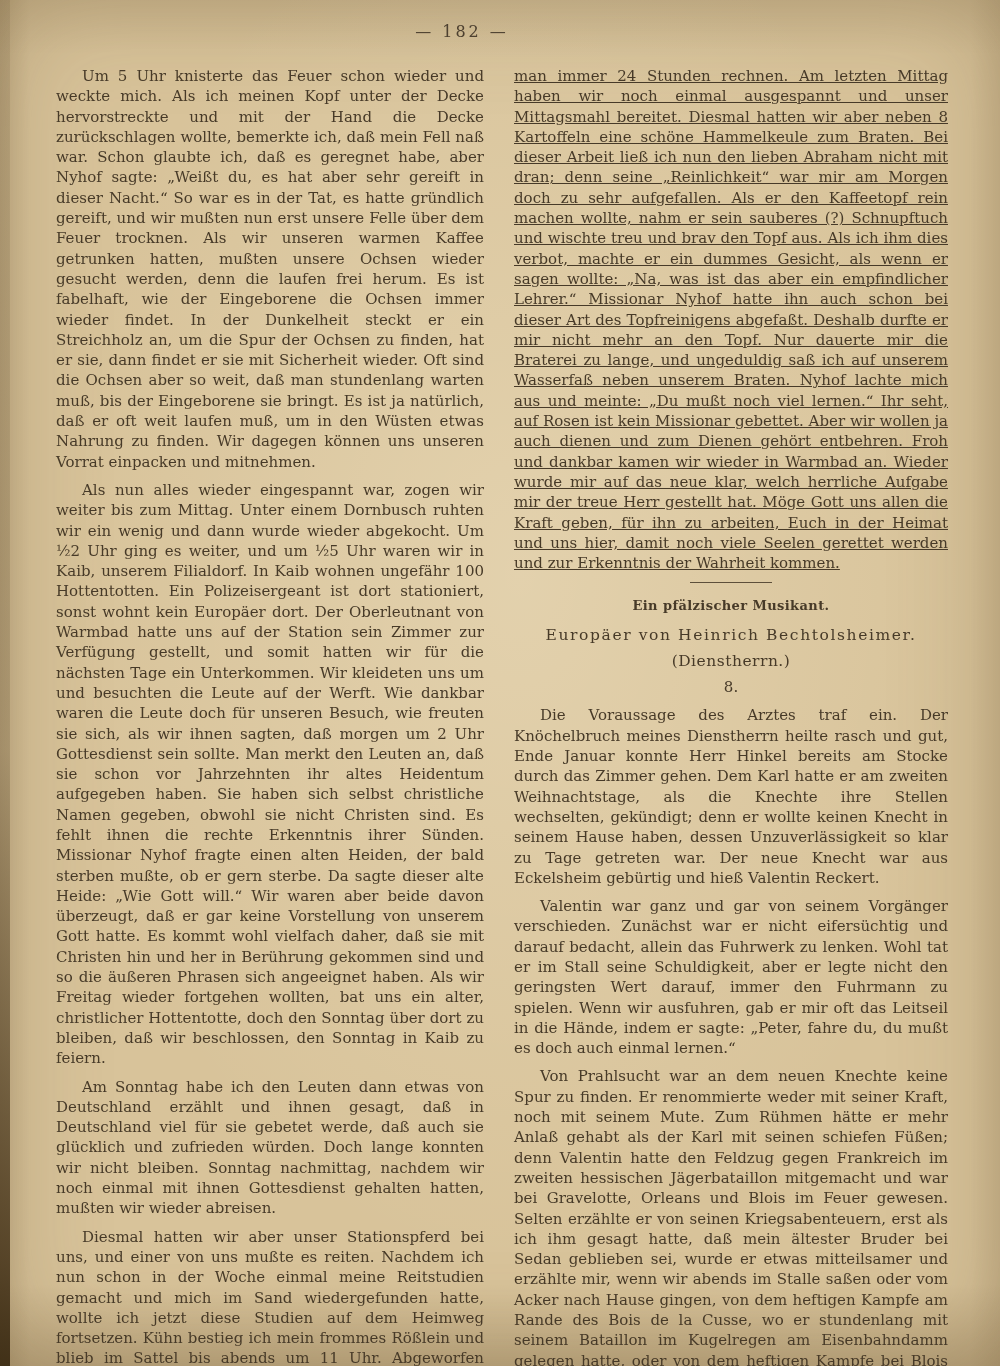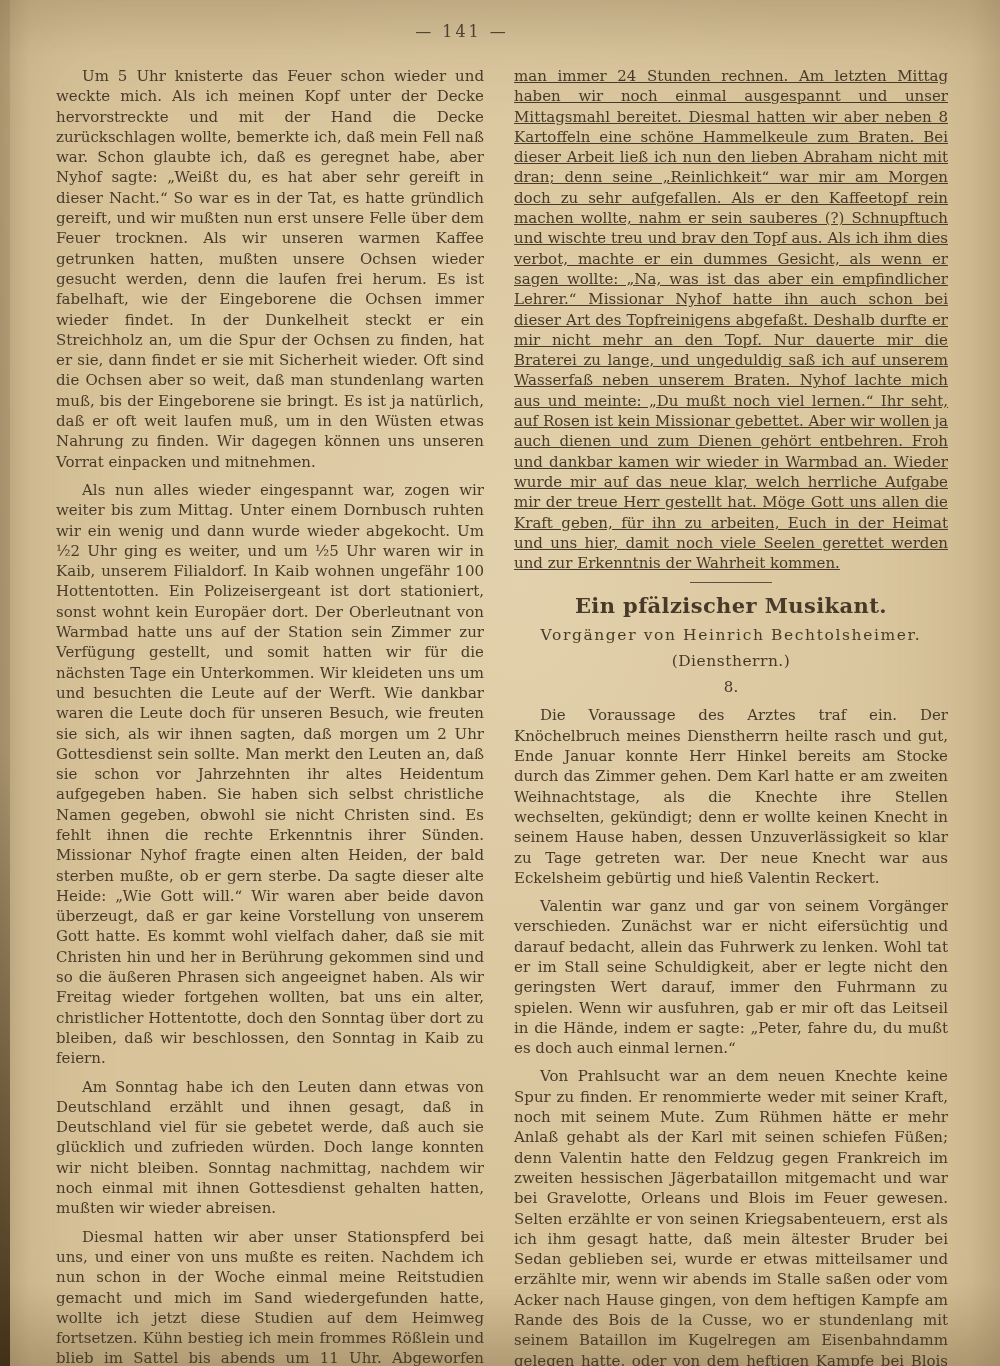--- a/index.html
+++ b/index.html
@@ -40,57 +40,57 @@
   .col-left{left:48px;width:444px;}
   .col-right{left:506px;width:450px;}
   p.body-par{margin:8px;padding:0;text-indent:26px;}
   p.body-par.no-indent{text-indent:0;text-decoration:underline;}
   .divider{
     width:82px;height:0;border-top:1.5px solid rgba(71,58,40,0.85);
     margin:9px auto 10px auto;
   }
   .article-head{ text-align:center; }
   .article-title{
-    font-weight:bold;font-size:21px;letter-spacing:0.4px;
+    font-weight:bold;font-size:13px;letter-spacing:0.4px;
     margin:6px 0 6px 0;line-height:26px;
   }
   .article-subtitle{
     font-size:15.5px;letter-spacing:1.6px;margin:0 0 5px 0;line-height:21px;
   }
   .article-cont{
     font-size:15.5px;letter-spacing:0.5px;margin:0 0 5px 0;line-height:21px;
   }
   .article-section{
     font-size:15px;margin:0 0 4px 0;line-height:20px;
   }
 </style>
 </head>
 <body>
 
 <div class="page">
 
   <div class="gutter-shadow"></div>
 
-  <div class="page-header">—  141  —</div>
+  <div class="page-header">—  182  —</div>
 
   <div class="col col-left">
     <p class="body-par">Um 5 Uhr knisterte das Feuer schon wieder und weckte mich. Als ich meinen Kopf unter der Decke hervorstreckte und mit der Hand die Decke zurückschlagen wollte, bemerkte ich, daß mein Fell naß war. Schon glaubte ich, daß es geregnet habe, aber Nyhof sagte: „Weißt du, es hat aber sehr gereift in dieser Nacht.“ So war es in der Tat, es hatte gründlich gereift, und wir mußten nun erst unsere Felle über dem Feuer trocknen. Als wir unseren warmen Kaffee getrunken hatten, mußten unsere Ochsen wieder gesucht werden, denn die laufen frei herum. Es ist fabelhaft, wie der Eingeborene die Ochsen immer wieder findet. In der Dunkelheit steckt er ein Streichholz an, um die Spur der Ochsen zu finden, hat er sie, dann findet er sie mit Sicherheit wieder. Oft sind die Ochsen aber so weit, daß man stundenlang warten muß, bis der Eingeborene sie bringt. Es ist ja natürlich, daß er oft weit laufen muß, um in den Wüsten etwas Nahrung zu finden. Wir dagegen können uns unseren Vorrat einpacken und mitnehmen.</p>
     <p class="body-par">Als nun alles wieder eingespannt war, zogen wir weiter bis zum Mittag. Unter einem Dornbusch ruhten wir ein wenig und dann wurde wieder abgekocht. Um ½2 Uhr ging es weiter, und um ½5 Uhr waren wir in Kaib, unserem Filialdorf. In Kaib wohnen ungefähr 100 Hottentotten. Ein Polizeisergeant ist dort stationiert, sonst wohnt kein Europäer dort. Der Oberleutnant von Warmbad hatte uns auf der Station sein Zimmer zur Verfügung gestellt, und somit hatten wir für die nächsten Tage ein Unterkommen. Wir kleideten uns um und besuchten die Leute auf der Werft. Wie dankbar waren die Leute doch für unseren Besuch, wie freuten sie sich, als wir ihnen sagten, daß morgen um 2 Uhr Gottesdienst sein sollte. Man merkt den Leuten an, daß sie schon vor Jahrzehnten ihr altes Heidentum aufgegeben haben. Sie haben sich selbst christliche Namen gegeben, obwohl sie nicht Christen sind. Es fehlt ihnen die rechte Erkenntnis ihrer Sünden. Missionar Nyhof fragte einen alten Heiden, der bald sterben mußte, ob er gern sterbe. Da sagte dieser alte Heide: „Wie Gott will.“ Wir waren aber beide davon überzeugt, daß er gar keine Vorstellung von unserem Gott hatte. Es kommt wohl vielfach daher, daß sie mit Christen hin und her in Berührung gekommen sind und so die äußeren Phrasen sich angeeignet haben. Als wir Freitag wieder fortgehen wollten, bat uns ein alter, christlicher Hottentotte, doch den Sonntag über dort zu bleiben, daß wir beschlossen, den Sonntag in Kaib zu feiern.</p>
     <p class="body-par">Am Sonntag habe ich den Leuten dann etwas von Deutschland erzählt und ihnen gesagt, daß in Deutschland viel für sie gebetet werde, daß auch sie glücklich und zufrieden würden. Doch lange konnten wir nicht bleiben. Sonntag nachmittag, nachdem wir noch einmal mit ihnen Gottesdienst gehalten hatten, mußten wir wieder abreisen.</p>
     <p class="body-par">Diesmal hatten wir aber unser Stationspferd bei uns, und einer von uns mußte es reiten. Nachdem ich nun schon in der Woche einmal meine Reitstudien gemacht und mich im Sand wiedergefunden hatte, wollte ich jetzt diese Studien auf dem Heimweg fortsetzen. Kühn bestieg ich mein frommes Rößlein und blieb im Sattel bis abends um 11 Uhr. Abgeworfen wurde ich nicht, aber daß ich mit dem gewöhnlichen Reitfieber des Nachts unter dem Dornbusch gut geschlafen habe, kann ich nicht sagen. Nun, es gehört aber zu unserem Beruf. Ein Pferd macht die Reise in 6 Stunden, der Ochsenwagen in 12—13 Stunden, dazu kommen dann noch die Ausspannstunden. Im ganzen kann</p>
   </div>
 
   <div class="col col-right">
     <p class="body-par no-indent">man immer 24 Stunden rechnen. Am letzten Mittag haben wir noch einmal ausgespannt und unser Mittagsmahl bereitet. Diesmal hatten wir aber neben 8 Kartoffeln eine schöne Hammelkeule zum Braten. Bei dieser Arbeit ließ ich nun den lieben Abraham nicht mit dran; denn seine „Reinlichkeit“ war mir am Morgen doch zu sehr aufgefallen. Als er den Kaffeetopf rein machen wollte, nahm er sein sauberes (?) Schnupftuch und wischte treu und brav den Topf aus. Als ich ihm dies verbot, machte er ein dummes Gesicht, als wenn er sagen wollte: „Na, was ist das aber ein empfindlicher Lehrer.“ Missionar Nyhof hatte ihn auch schon bei dieser Art des Topfreinigens abgefaßt. Deshalb durfte er mir nicht mehr an den Topf. Nur dauerte mir die Braterei zu lange, und ungeduldig saß ich auf unserem Wasserfaß neben unserem Braten. Nyhof lachte mich aus und meinte: „Du mußt noch viel lernen.“ Ihr seht, auf Rosen ist kein Missionar gebettet. Aber wir wollen ja auch dienen und zum Dienen gehört entbehren. Froh und dankbar kamen wir wieder in Warmbad an. Wieder wurde mir auf das neue klar, welch herrliche Aufgabe mir der treue Herr gestellt hat. Möge Gott uns allen die Kraft geben, für ihn zu arbeiten, Euch in der Heimat und uns hier, damit noch viele Seelen gerettet werden und zur Erkenntnis der Wahrheit kommen.</p>
 
     <div class="divider"></div>
 
     <div class="article-head">
       <div class="article-title">Ein pfälzischer Musikant.</div>
-      <div class="article-subtitle">Vorgänger von Heinrich Bechtolsheimer.</div>
+      <div class="article-subtitle">Europäer von Heinrich Bechtolsheimer.</div>
       <div class="article-cont">(Dienstherrn.)</div>
       <div class="article-section">8.</div>
     </div>
 
     <p class="body-par">Die Voraussage des Arztes traf ein. Der Knöchelbruch meines Dienstherrn heilte rasch und gut, Ende Januar konnte Herr Hinkel bereits am Stocke durch das Zimmer gehen. Dem Karl hatte er am zweiten Weihnachtstage, als die Knechte ihre Stellen wechselten, gekündigt; denn er wollte keinen Knecht in seinem Hause haben, dessen Unzuverlässigkeit so klar zu Tage getreten war. Der neue Knecht war aus Eckelsheim gebürtig und hieß Valentin Reckert.</p>
     <p class="body-par">Valentin war ganz und gar von seinem Vorgänger verschieden. Zunächst war er nicht eifersüchtig und darauf bedacht, allein das Fuhrwerk zu lenken. Wohl tat er im Stall seine Schuldigkeit, aber er legte nicht den geringsten Wert darauf, immer den Fuhrmann zu spielen. Wenn wir ausfuhren, gab er mir oft das Leitseil in die Hände, indem er sagte: „Peter, fahre du, du mußt es doch auch einmal lernen.“</p>
     <p class="body-par">Von Prahlsucht war an dem neuen Knechte keine Spur zu finden. Er renommierte weder mit seiner Kraft, noch mit seinem Mute. Zum Rühmen hätte er mehr Anlaß gehabt als der Karl mit seinen schiefen Füßen; denn Valentin hatte den Feldzug gegen Frankreich im zweiten hessischen Jägerbataillon mitgemacht und war bei Gravelotte, Orleans und Blois im Feuer gewesen. Selten erzählte er von seinen Kriegsabenteuern, erst als ich ihm gesagt hatte, daß mein ältester Bruder bei Sedan geblieben sei, wurde er etwas mitteilsamer und erzählte mir, wenn wir abends im Stalle saßen oder vom Acker nach Hause gingen, von dem heftigen Kampfe am Rande des Bois de la Cusse, wo er stundenlang mit seinem Bataillon im Kugelregen am Eisenbahndamm gelegen hatte, oder von dem heftigen Kampfe bei Blois am 28. Januar 1871, da er, als die Brücke über die Loire gesprengt wurde, beinahe von seinem Truppenteil abgeschnitten worden und in die Gefangenschaft geraten wäre.</p>
   </div>
 
 </div>

